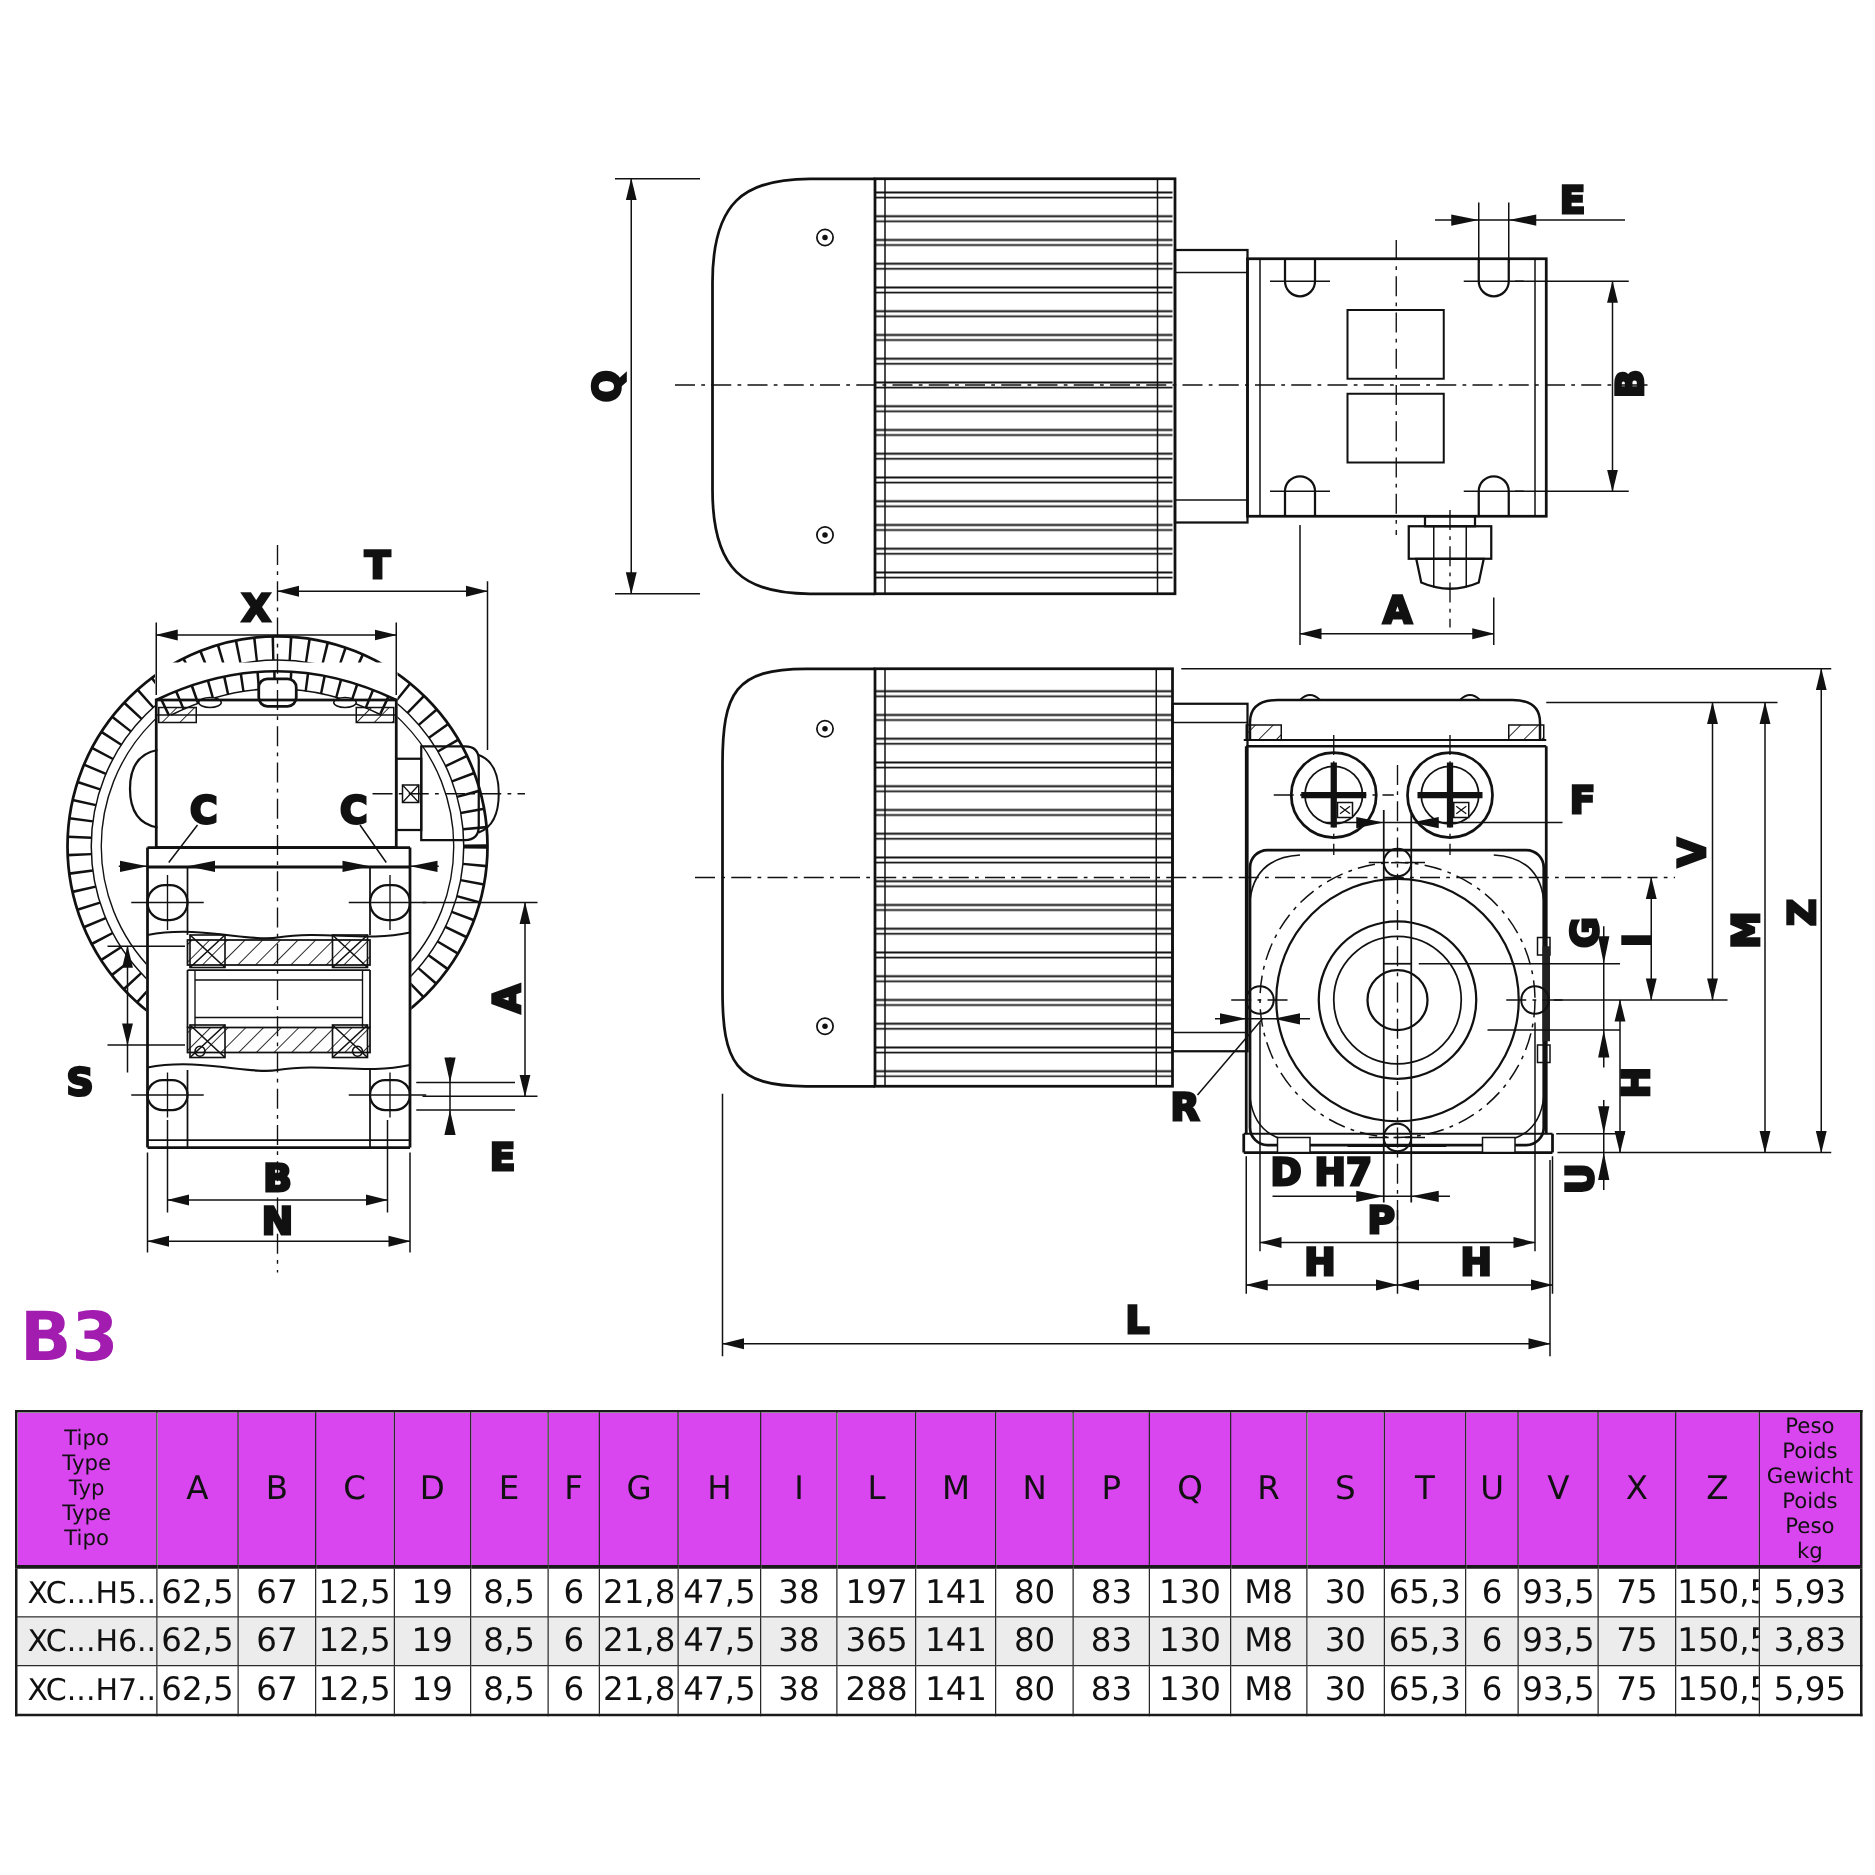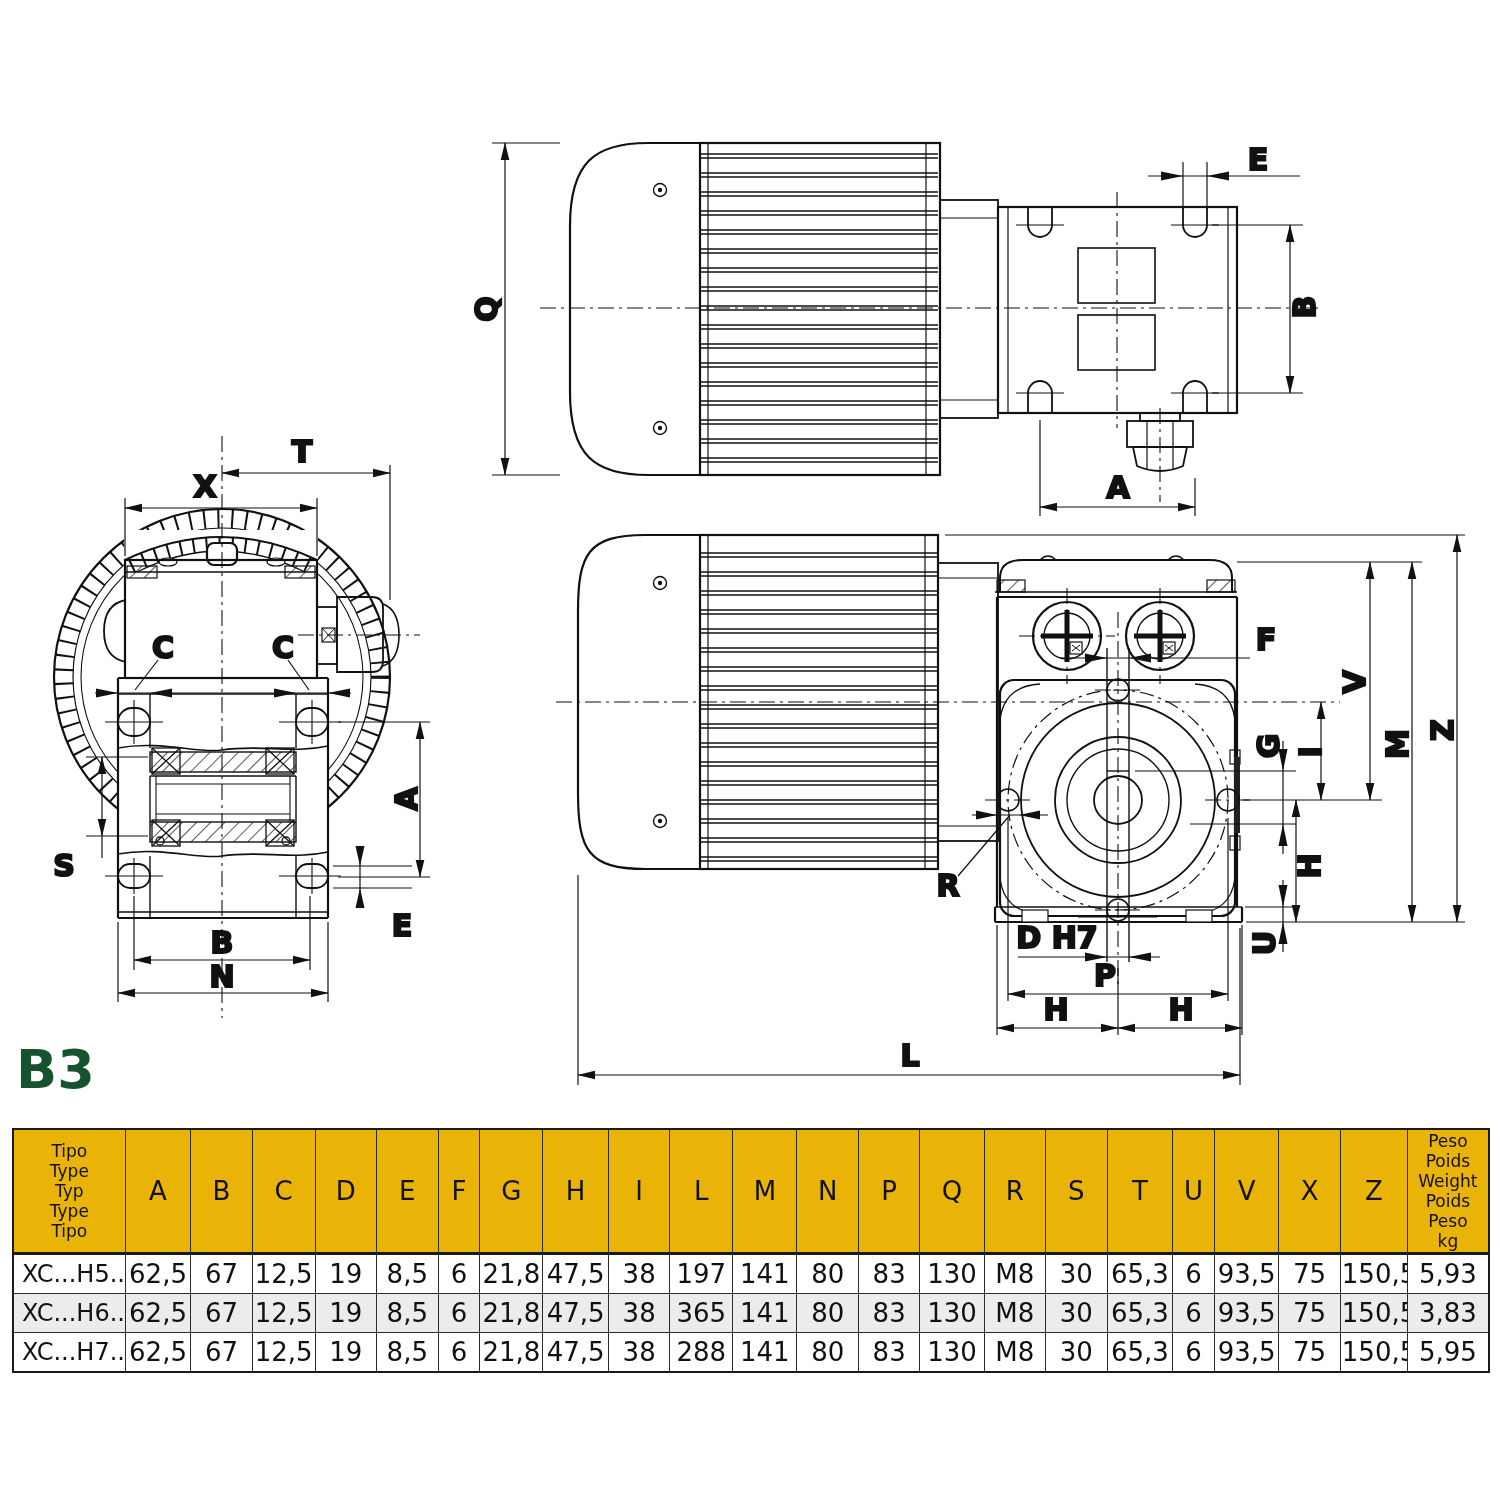--- a/index.html
+++ b/index.html
@@ -1,25 +1,25 @@
 <!DOCTYPE html>
 <html><head>
 <meta charset="utf-8">
 <style>
   html,body{margin:0;padding:0;background:#fff;}
   #page{position:relative;width:1500px;height:1500px;background:#fff;overflow:hidden;
         font-family:"DejaVu Sans","Liberation Sans",sans-serif;color:#111;}
   svg text{font-family:"DejaVu Sans","Liberation Sans",sans-serif;font-weight:bold;font-size:30px;fill:#111;}
   svg .mid{dominant-baseline:middle;}
-  #b3{position:absolute;left:16px;top:1038px;font-size:54px;font-weight:600;color:#14532d;}
+  #b3{position:absolute;left:16px;top:1038px;font-size:54px;font-weight:600;color:#a21caf;}
   #dimtable{position:absolute;left:12px;top:1128px;width:1478px;border-collapse:collapse;
             table-layout:fixed;border:2px solid #1a1a1a;}
   #dimtable th,#dimtable td{border:1px solid #2a2a2a;text-align:center;vertical-align:middle;
             font-weight:normal;color:#111;overflow:hidden;}
-  #dimtable thead th{background:#eab308;height:120px;font-size:26px;border-bottom:3px solid #1a1a1a;}
+  #dimtable thead th{background:#d946ef;height:120px;font-size:26px;border-bottom:3px solid #1a1a1a;}
   #dimtable thead th .small{font-size:17px;line-height:20px;}
   #dimtable tbody td{height:36px;font-size:26px;background:#fff;}
   #dimtable tbody tr:nth-child(2) td{background:#ececec;}
   #dimtable tbody td.typecell{text-align:left;padding-left:8px;font-size:24px;}
 </style>
 </head>
 <body>
 
 <div id="page">
 
@@ -431,21 +431,21 @@
           <th style="width: 4.2%;">R</th>
           <th style="width: 4.2%;">S</th>
           <th style="width: 4.5%;">T</th>
           <th style="width: 2.8%;">U</th>
           <th style="width: 4.4%;">V</th>
           <th style="width: 4.2%;">X</th>
           <th style="width: 4.6%;">Z</th>
           <th style="width: 5.6%;">
             <div class="small">Peso</div>
             <div class="small">Poids</div>
-            <div class="small">Weight</div>
+            <div class="small">Gewicht</div>
             <div class="small">Poids</div>
             <div class="small">Peso</div>
             <div class="small">kg</div>
           </th>
         </tr>
       </thead>
   <tbody>
         <tr>
           <td class="typecell">XC...H5...</td>
           <td>62,5</td>

